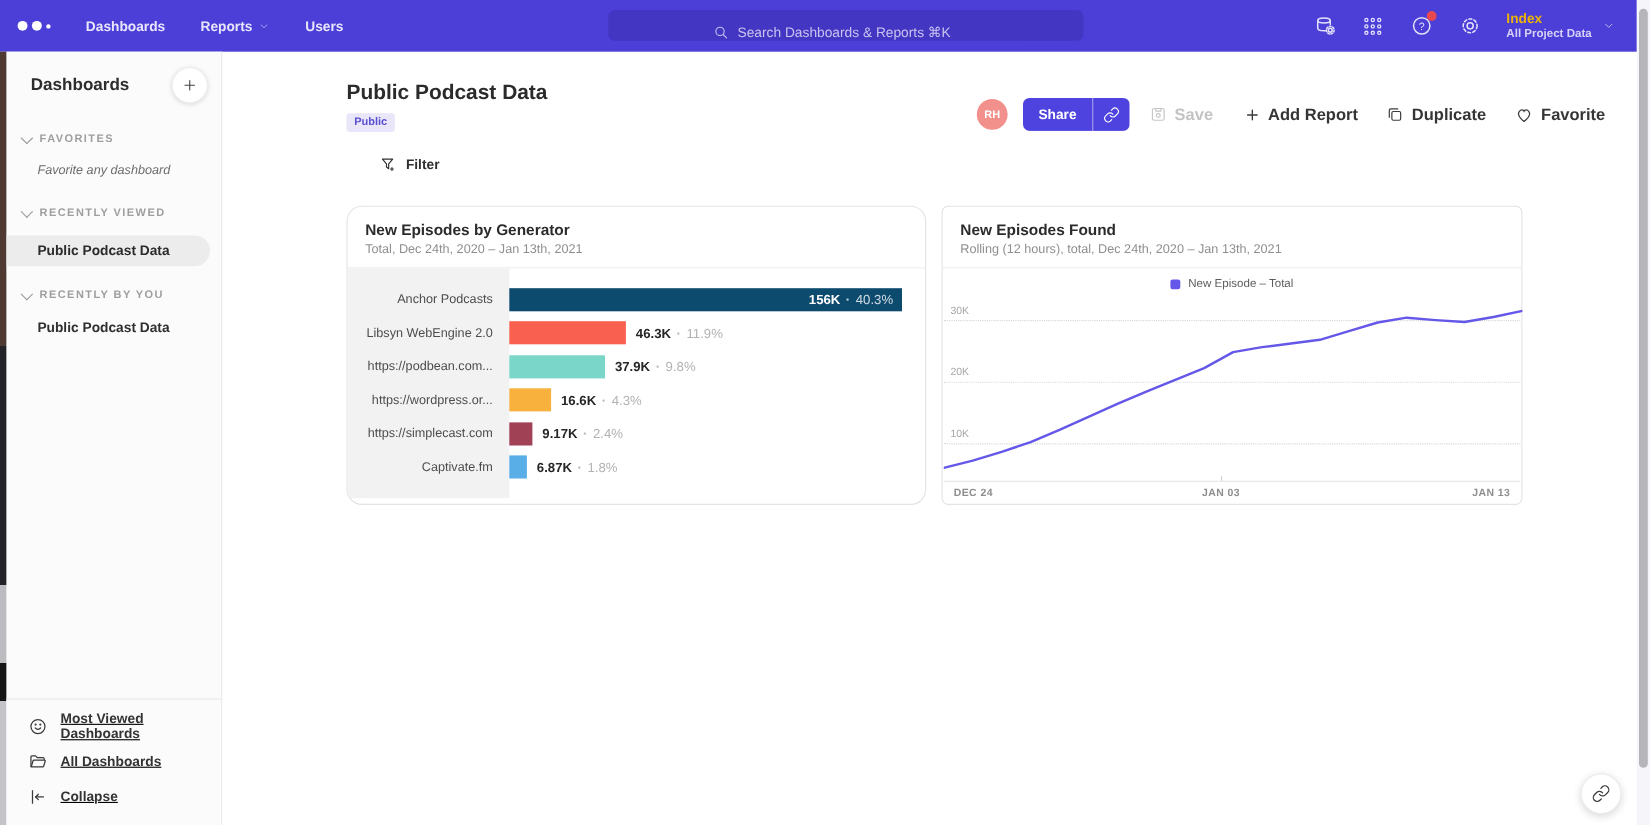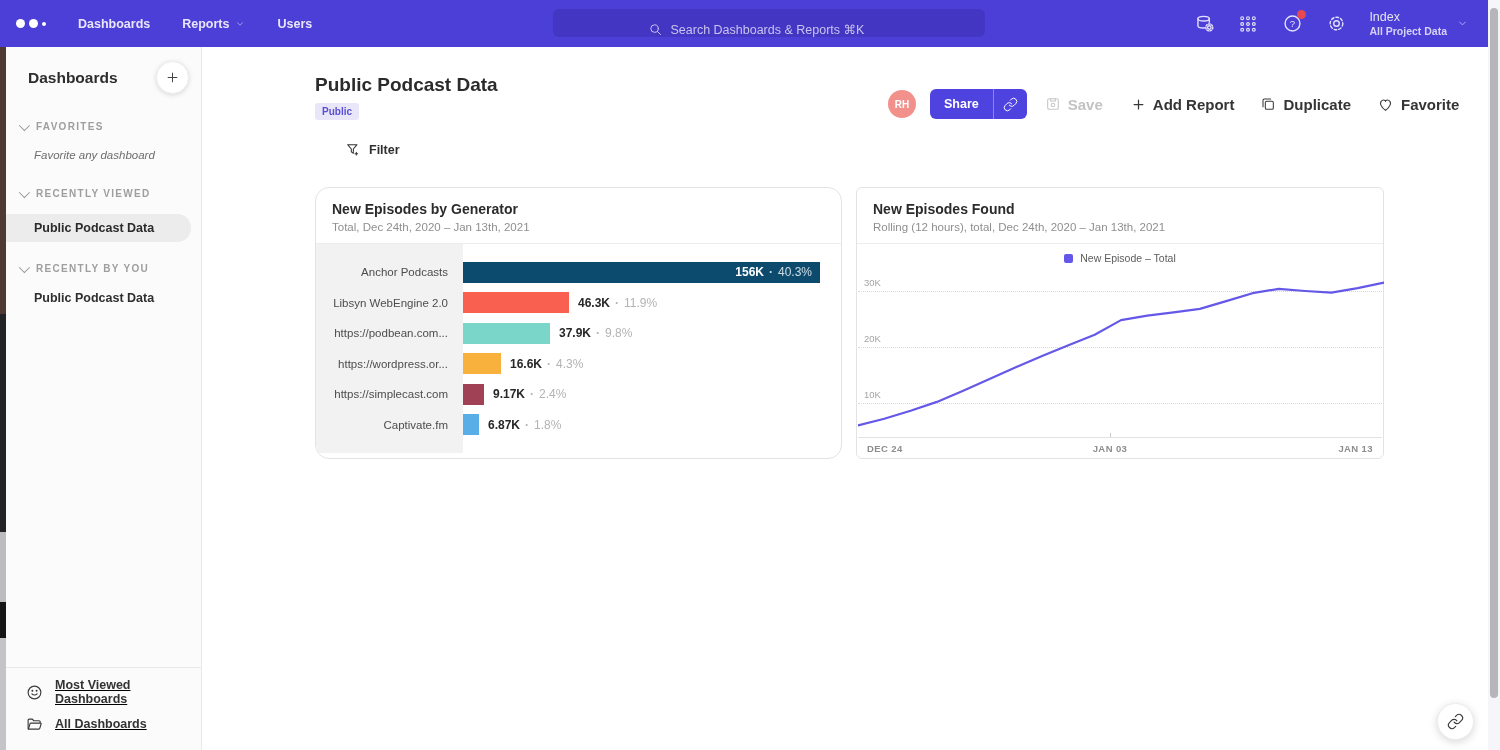--- a/index.html
+++ b/index.html
@@ -22,21 +22,21 @@
     border-radius:6px; display:flex; align-items:flex-end; justify-content:center; gap:8px; }
   .search-wrap svg { stroke:#c9c3f0; flex:0 0 auto; }
   .search-input { background:transparent; border:none; outline:none; color:#e8e5fa; font-size:12.5px; width:220px;
     font-family:"Liberation Sans",sans-serif; }
   .search-input::placeholder { color:#c9c3f0; opacity:1; }
   .nav-right { position:absolute; right:20px; top:0; height:47px; display:flex; align-items:center; gap:22px; }
   .nav-icon { position:relative; width:22px; height:22px; display:flex; align-items:center; justify-content:center; cursor:pointer; }
   .nav-icon svg { stroke:#e3e0fa; }
   .nav-badge { position:absolute; top:-3px; right:-3px; width:9px; height:9px; border-radius:50%; background:#e8484f; }
   .project { display:flex; align-items:center; gap:10px; cursor:pointer; }
-  .project .pname { color:#e5e5e5; font-size:12.5px; font-weight:400; line-height:15px; }
+  .project .pname { color:#eab308; font-size:12.5px; font-weight:700; line-height:15px; }
   .project .pscope { color:#d6d1f6; font-size:10.5px; font-weight:700; line-height:13px; }
 
   
   .scrollbar { position:absolute; right:0; top:0; width:12px; height:750px; background:#f6f5f9; }
   .scroll-thumb { position:absolute; left:2px; right:2px; top:8px; height:690px; background:#b6b6ba; border-radius:5px; }
 
   
   .sidebar { position:absolute; left:6px; top:47px; width:196px; bottom:0; background:#fbfbfb; border-right:1px solid #e9e9e9; }
   .sb-head { display:flex; align-items:center; justify-content:space-between; padding:14px 12px 0 22px; }
   .sb-title { font-size:15.5px; font-weight:700; color:#2d2d2d; }
@@ -258,20 +258,28 @@
           </svg>
         <span>Most Viewed Dashboards</span>
       </div>
       <div class="sb-foot-item">
         <svg class="ic" width="17" height="17" viewBox="0 0 24 24">
             <path d="M3 18V6a1.5 1.5 0 0 1 1.5-1.5H9l2 2.2h7.5A1.5 1.5 0 0 1 20 8.2v1"></path>
             <path d="M3.4 18.5 5.6 11a1.4 1.4 0 0 1 1.3-1h13.4a1 1 0 0 1 1 1.3l-1.9 6.2a1.4 1.4 0 0 1-1.3 1Z"></path>
           </svg>
         <span>All Dashboards</span>
       </div>
+      <div class="sb-foot-item">
+        <svg class="ic" width="17" height="17" viewBox="0 0 24 24">
+            <path d="M5 4v16"></path>
+            <path d="M19 12H9"></path>
+            <path d="M12.5 8.5 9 12l3.5 3.5"></path>
+          </svg>
+        <span>Collapse</span>
+      </div>
     </div>
   </div>
 
   <div class="page-title">Public Podcast Data</div>
   <div class="vis-badge">Public</div>
 
   <div class="actions">
     <div class="avatar">RH</div>
     <div class="share-group">
       <div class="share-main">Share</div>

